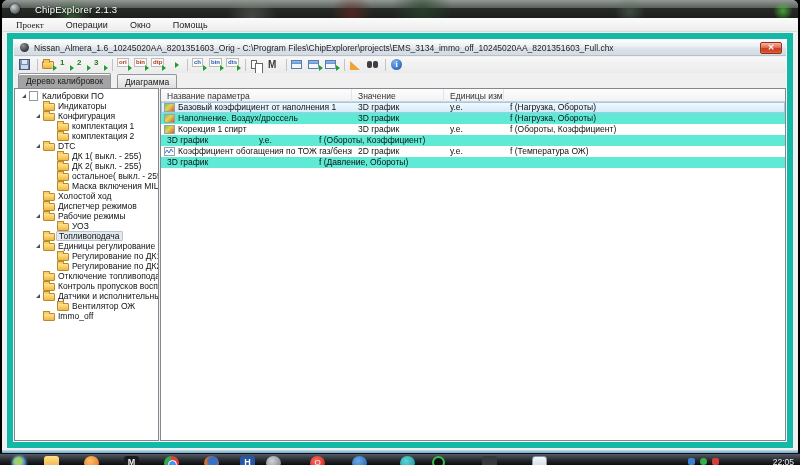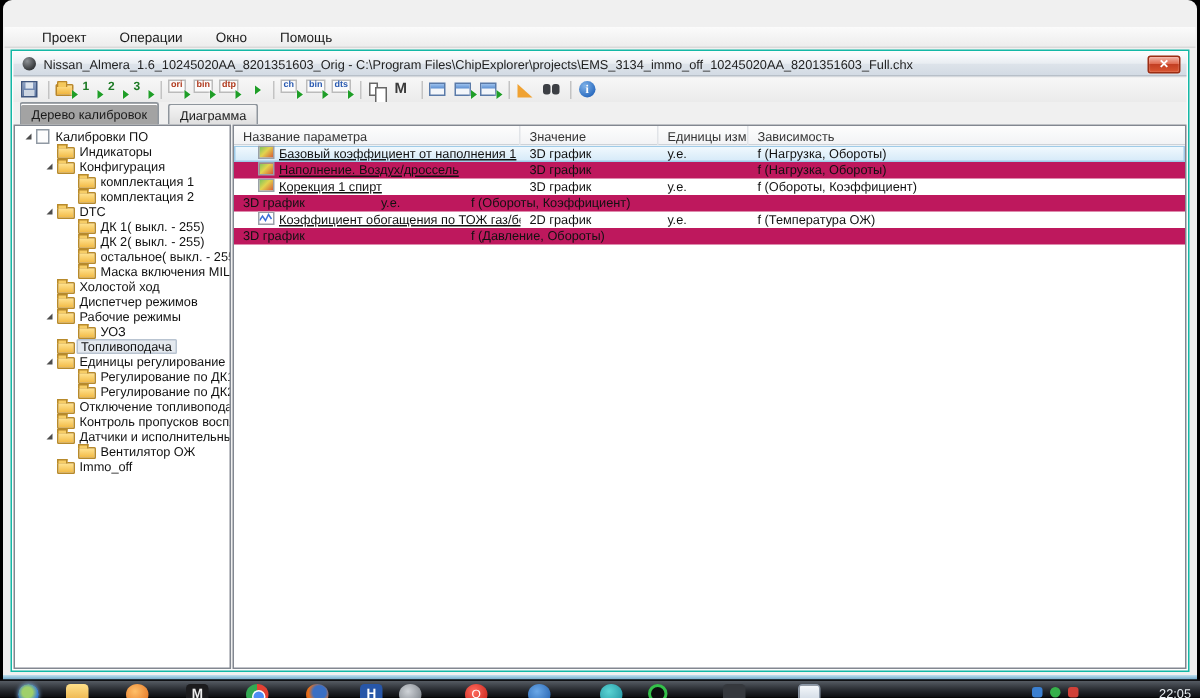--- a/index.html
+++ b/index.html
@@ -26,25 +26,25 @@
   .app-icon { position:absolute; left:8px; top:4px; width:10px; height:10px; border-radius:50%;
     background:radial-gradient(circle at 35% 30%, #cfd4d8, #5a5f63 70%, #26282a); box-shadow:0 0 2px #000; }
   .app-title { position:absolute; left:33px; top:4px; color:#fff; font-size:9.5px;
     text-shadow:0 1px 3px rgba(0,0,0,.9), 0 0 6px rgba(255,255,255,.25); letter-spacing:.2px; }
 
   
   #menubar { position:absolute; left:1px; top:18px; right:1px; height:14px;
     background:linear-gradient(#fbfbfb,#ededed); border-bottom:1px solid #d9d9d9;
     display:flex; align-items:center; }
   .menu-item { font-size:9px; color:#1a1a1a; padding:1px 8px; margin-right:6px; cursor:default; }
-  .menu-item:first-child { margin-left:17px; }
+  .menu-item:first-child { margin-left:5px;font-family:Liberation Serif, serif; }
 
   
   #docwin { position:absolute; left:5px; top:33px; right:5px; bottom:2px;
-    background:#f0f0f0; border:1px solid #14b8a6; box-shadow:inset 0 0 0 1px #fdfdfd; }
+    background:#f0f0f0; border:6px solid #14b8a6; box-shadow:inset 0 0 0 1px #fdfdfd; }
 
   #doc-titlebar { position:absolute; left:1px; top:1px; right:1px; height:16px;
     background:linear-gradient(#fcfdfe,#e9edf2 48%,#dde3ea 52%,#d3dbe4);
     border-bottom:1px solid #b8c0c9; display:flex; align-items:center; }
   .doc-icon { width:9px; height:9px; border-radius:50%; margin:0 5px 0 6px; flex:none;
     background:radial-gradient(circle at 35% 30%, #8e9296, #3c3f42 65%, #1d1f21); }
   .doc-title { font-size:8.5px; color:#222; white-space:nowrap; overflow:hidden; }
   .close-btn { position:absolute; right:4px; top:2px; width:22px; height:12px; border-radius:2px;
     background:linear-gradient(#f3b3a6,#e06c52 45%,#c33f23 50%,#d9542f);
     border:1px solid #9b2d13; box-shadow:inset 0 0 1px rgba(255,255,255,.7);
@@ -114,24 +114,24 @@
     background:#fdfdfd; border:1px solid #9099a3; }
   .titem.selected .tlabel { background:#e4e9ef; border:1px solid #b9c4d1; border-radius:1px;
     padding:0 2px; line-height:8px; }
 
   
   #thead { position:absolute; left:0; top:0; right:0; height:13px;
     background:linear-gradient(#fdfdfd,#f2f3f5); border-bottom:1px solid #cdd2d8; display:flex; }
   .th { font-size:8.5px; color:#333; padding:2px 0 0 6px; border-right:1px solid #e1e4e8; height:13px; overflow:hidden; white-space:nowrap; }
   .c-name { width:191px; } .c-val { width:92px; } .c-unit { width:60px; } .c-dep { flex:1; border-right:none; }
   .trow { display:flex; height:11px; align-items:center; position:relative; }
-  .trow.alt { background:#be185d; }
+  .trow.alt { background:#5eead4; }
   .trow.selected { background:linear-gradient(#f3fafe,#d4e9f8); box-shadow:inset 0 0 0 1px #9fcbe8; }
   .td { font-size:8.5px; color:#111; padding-left:6px; white-space:nowrap; overflow:hidden; height:11px; line-height:11px; }
-  .td.c-name { display:flex; padding-left:16px;text-decoration:underline; }
+  .td.c-name { display:flex; align-items:center; padding-left:3px; }
   .rowico { width:11px; height:9px; flex:none; margin-right:3px; position:relative;
     border:1px solid #9aa0a8; background:#fff; }
   .rowico.surf { background:linear-gradient(135deg,#7cc45e 0%,#e3d44e 45%,#d85b35 100%); }
   .rowico.wave svg { position:absolute; left:0; top:0; }
 
   
   #bottom-edge { position:absolute; left:2px; top:450px; width:796px; height:3px;
     background:linear-gradient(#bfe0ef,#6fa7c8); }
   #taskbar { position:absolute; left:0; top:453px; width:800px; height:12px;
     background:linear-gradient(#555b63,#23262b 60%,#0c0d0f); border-top:1px solid #101114; }
@@ -151,20 +151,24 @@
   .ic-dark { background:#35383d; }
   .ic-win { background:linear-gradient(#f5f8fb,#c9d4e0); border:1px solid #8a96a5; }
   .tray-dot { position:absolute; top:4px; width:7px; height:7px; border-radius:2px; }
   #clock { position:absolute; right:6px; top:3px; color:#e8eef2; font-size:8.5px; }
 </style>
 </head>
 <body>
 
 <div id="appwin">
 
+  <div id="titlebar">
+    <span class="app-icon"></span>
+    <span class="app-title">ChipExplorer 2.1.3</span>
+  </div>
 
   <div id="menubar">
     <span class="menu-item">Проект</span>
     <span class="menu-item">Операции</span>
     <span class="menu-item">Окно</span>
     <span class="menu-item">Помощь</span>
   </div>
 
   <div id="docwin">
 
@@ -377,21 +381,20 @@
           <span class="fold"></span>
           <span class="tlabel">Immo_off</span>
         </div>
     </div>
 
     <div id="tablepanel">
       <div id="thead">
         <span class="th c-name">Название параметра</span>
         <span class="th c-val">Значение</span>
         <span class="th c-unit">Единицы изме...</span>
-        <span class="th c-dep">Зависимость</span>
       </div>
       <div style="position:absolute;top:13px;left:0;right:0">
         <div class="trow selected">
           <span class="td c-name">
               <span class="rowico surf"></span>
               <span>Базовый коэффициент от наполнения 1</span>
             </span>
           <span class="td c-val">3D график</span>
           <span class="td c-unit">у.е.</span>
           <span class="td c-dep">f (Нагрузка, Обороты)</span>

